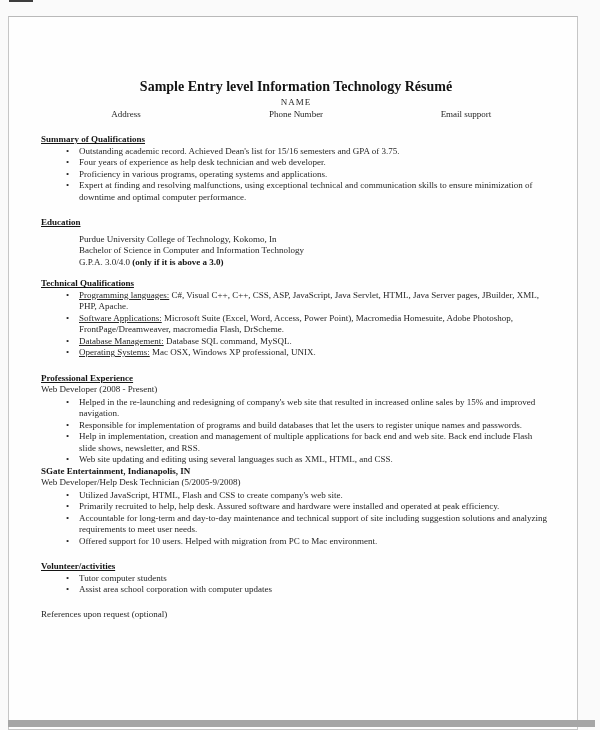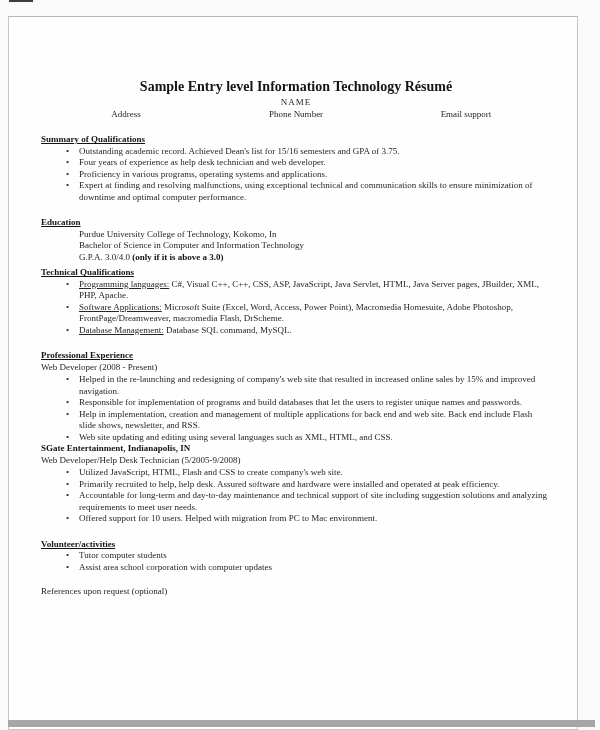--- a/index.html
+++ b/index.html
@@ -39,36 +39,36 @@
     color:#141414;
   }
   .name-line {
     text-align:center;
     margin-top:2px;
     letter-spacing:1px;
   }
   .contact-row { display:flex; margin-top:0; }
   .contact-row > span { flex:1; text-align:center; }
   .section { margin-top:14px; }
-  .section.tight { margin-top:4px; }
+  .section.tight { margin-top:10px; }
   .section-heading {
     font-weight:bold;
     text-decoration:underline;
     color:#141414;
     margin-bottom:0;
   }
   .section-heading.no-gap { margin-bottom:0; }
   .bullets { list-style:none; }
   .bullets li { position:relative; padding-left:38px; }
   .bullets li::before {
     content:"\2022";
     position:absolute; left:25px; top:0;
     font-size:9px;
   }
-  .edu-block { padding-left:38px; }
+  .edu-block { margin-top:5px; padding-left:38px; }
   .bold { font-weight:bold; color:#141414; }
   .u { text-decoration:underline; }
   .company {
     font-weight:bold; color:#141414;
   }
   .job + .job { }
   .job .bullets { margin-top:1px; }
   .references { margin-top:13px; }
 </style>
 </head>
@@ -105,20 +105,21 @@
         <div><span>G.P.A. 3.0/4.0 </span><span class="bold">(only if it is above a 3.0)</span></div>
       </div>
     </div>
 
     <div class="section tight">
       <div class="section-heading no-gap">Technical Qualifications</div>
       <ul class="bullets">
         <li><span class="u">Programming languages:</span><span> C#, Visual C++, C++, CSS, ASP, JavaScript, Java Servlet, HTML, Java Server pages, JBuilder, XML, PHP, Apache.</span></li>
         <li><span class="u">Software Applications:</span><span> Microsoft Suite (Excel, Word, Access, Power Point), Macromedia Homesuite, Adobe Photoshop, FrontPage/Dreamweaver, macromedia Flash, DrScheme.</span></li>
         <li><span class="u">Database Management:</span><span> Database SQL command, MySQL.</span></li>
+        <li><span class="u">Operating Systems:</span><span> Mac OSX, Windows XP professional, UNIX.</span></li>
       </ul>
     </div>
 
     <div class="section">
       <div class="section-heading no-gap">Professional Experience</div>
 
       <div class="job">
         <div>Web Developer (2008 - Present)</div>
         <ul class="bullets">
           <li>Helped in the re-launching and redesigning of company's web site that resulted in increased online sales by 15% and improved navigation.</li>

